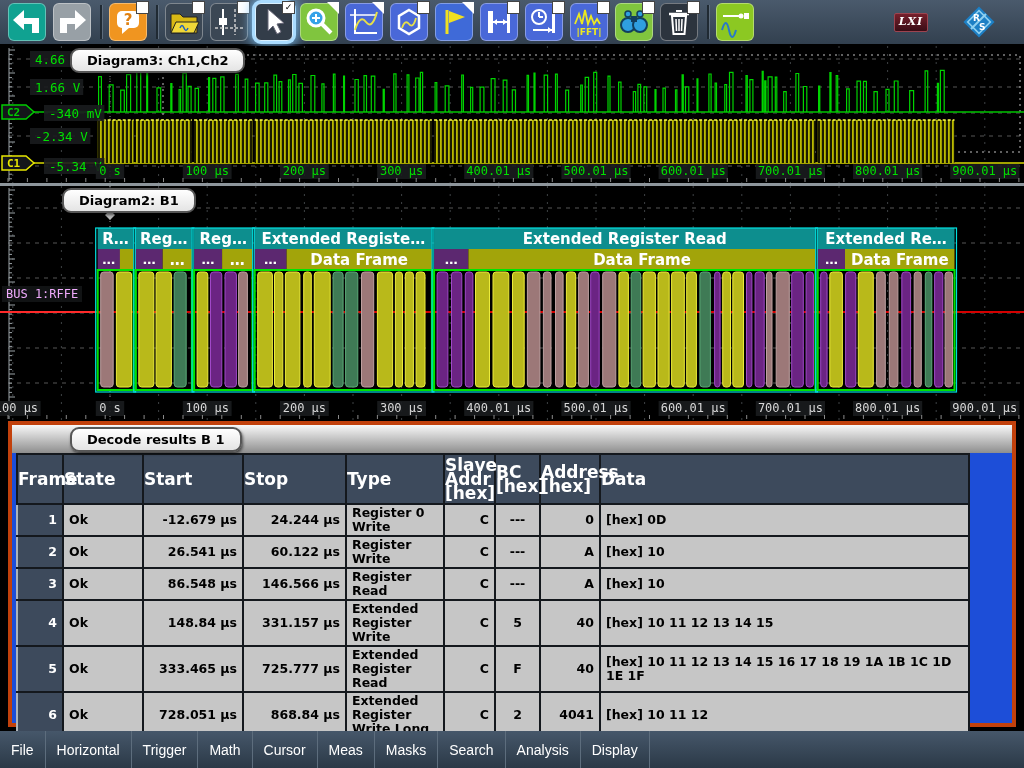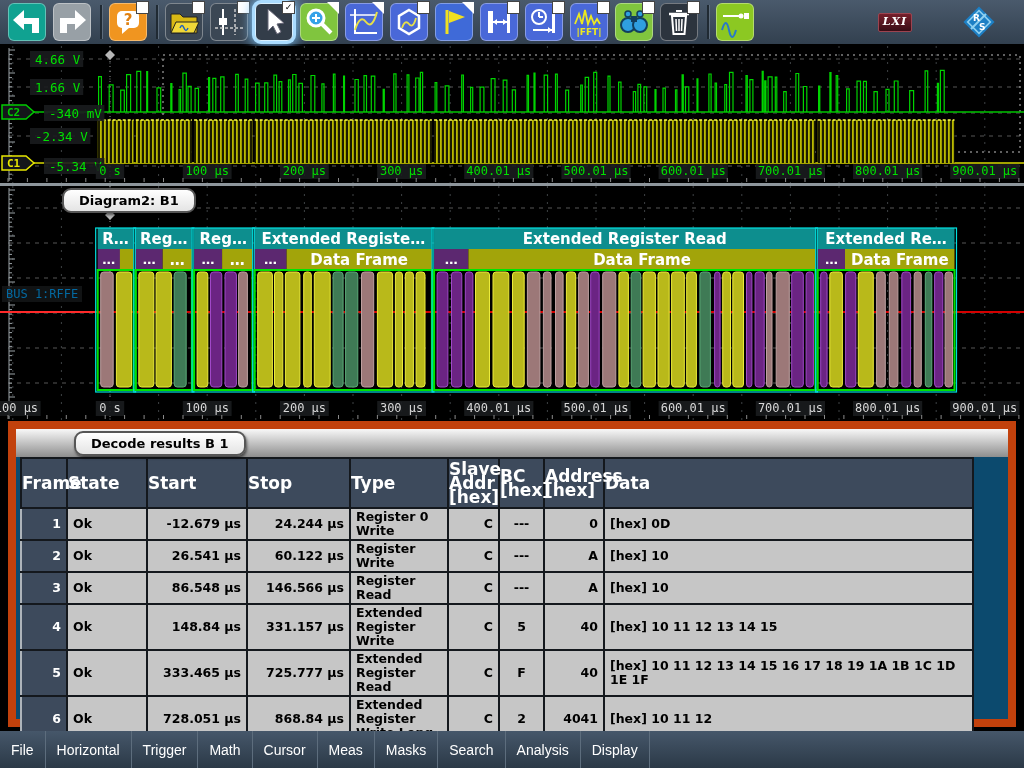--- a/index.html
+++ b/index.html
@@ -14,42 +14,42 @@
   .tb-btn{position:relative;width:38px;height:38px;border-radius:6px;margin-right:7px;
     border:1px solid rgba(255,255,255,.35);box-sizing:border-box;flex:0 0 auto;}
   .tb-btn svg{position:absolute;left:2px;top:2px;width:32px;height:32px;}
   .tb-btn.selected{box-shadow:0 0 0 3px #aadcff,0 0 12px 4px #7ec4f8;border-color:#d8f0ff;}
   .tb-sep{width:2px;height:34px;background:#202a33;border-right:1px solid #5d6c7c;
     margin:0 6px 0 2px;flex:0 0 auto;}
   .corner-box{position:absolute;top:-3px;right:-3px;width:11px;height:11px;background:#fff;
     border:1px solid #444;font:bold 9px/10px "DejaVu Sans",sans-serif;color:#000;text-align:center;}
   .corner-tri{position:absolute;top:-2px;right:-2px;width:0;height:0;
     border-top:12px solid #fff;border-left:12px solid transparent;}
-  #toolbar-right{margin-left:auto;display:flex;align-items:center;gap:48px;padding-right:18px;}
+  #toolbar-right{margin-left:auto;display:flex;align-items:center;gap:32px;padding-right:18px;}
   #lxi-logo{width:32px;height:17px;background:linear-gradient(#76202c,#3a0d16);
     border:1px solid #9c4450;border-radius:2px;color:#fff;
     font:bold italic 11px/16px "DejaVu Serif",serif;text-align:center;letter-spacing:1px;}
   #rs-logo{width:38px;height:38px;}
 
   
   .diagram{position:absolute;left:0;width:1024px;background:#000;}
   #dia3{top:46px;height:137px;}
   #sep1{position:absolute;top:183px;left:0;width:1024px;height:3px;background:#8e969c;}
   #dia2{top:186px;height:235px;}
   .tab{position:absolute;background:linear-gradient(#ffffff,#e4e4e4);border:2px solid #565656;
     border-radius:9px;padding:3px 15px;font:bold 13px "DejaVu Sans",sans-serif;color:#000;
     box-shadow:1px 2px 3px rgba(0,0,0,.55);white-space:nowrap;z-index:5;}
   #dia3-tab{left:70px;top:2px;}
   #dia2-tab{left:62px;top:2px;}
-  #bus-label{position:absolute;left:2px;top:100px;background:rgba(20,22,24,.85);color:#0369a1;
+  #bus-label{position:absolute;left:2px;top:100px;background:rgba(20,22,24,.85);color:#f0abfc;
     font:12px "DejaVu Sans Mono",monospace;padding:1px 4px;z-index:4;}
 
   
-  #panel{position:absolute;top:421px;left:8px;width:1008px;height:306px;background:#0c4a6e;
-    border:8px solid #c2410c;box-sizing:border-box;}
+  #panel{position:absolute;top:421px;left:8px;width:1008px;height:306px;background:#1d4ed8;
+    border:4px solid #c2410c;box-sizing:border-box;}
   #panel-header{position:relative;height:28px;background:linear-gradient(#f8f8f8,#8e8e8e);}
   #decode-tab{left:58px;top:2px;}
   #table-wrap{position:absolute;left:4px;top:28px;}
   table{border-collapse:collapse;table-layout:fixed;width:952px;
     font-family:"DejaVu Sans",sans-serif;font-size:12.5px;font-weight:bold;}
   th{background:#3d4a5c;color:#fff;border:2px solid #14181d;text-align:left;
     padding:2px 0;vertical-align:middle;white-space:pre-line;line-height:14px;height:44px;
     font-size:17px;}
   td{background:#c6c6c6;color:#000;border:2px solid #14181d;padding:1px 5px;line-height:14px;
     vertical-align:middle;overflow:hidden;}
@@ -425,20 +425,21 @@
           <line x1="863.4" y1="132" x2="863.4" y2="136" stroke="#8a8a8a" stroke-width="1"></line>
           <line x1="882.8" y1="132" x2="882.8" y2="136" stroke="#8a8a8a" stroke-width="1"></line>
           <line x1="902.2" y1="132" x2="902.2" y2="136" stroke="#8a8a8a" stroke-width="1"></line>
           <line x1="921.7" y1="132" x2="921.7" y2="136" stroke="#8a8a8a" stroke-width="1"></line>
           <line x1="941.1" y1="132" x2="941.1" y2="136" stroke="#8a8a8a" stroke-width="1"></line>
           <line x1="960.6" y1="132" x2="960.6" y2="136" stroke="#8a8a8a" stroke-width="1"></line>
           <line x1="980.0" y1="132" x2="980.0" y2="136" stroke="#8a8a8a" stroke-width="1"></line>
           <line x1="999.4" y1="132" x2="999.4" y2="136" stroke="#8a8a8a" stroke-width="1"></line>
           <line x1="1018.9" y1="132" x2="1018.9" y2="136" stroke="#8a8a8a" stroke-width="1"></line>
         </svg></div>
+    <div class="tab" id="dia3-tab">Diagram3: Ch1,Ch2</div>
   </div>
 
   <div id="sep1"></div>
 
   <div id="dia2" class="diagram">
     <div id="dia2-svg"><svg width="1024" height="235" viewBox="0 0 1024 235" xmlns="http://www.w3.org/2000/svg">
           <rect width="1024" height="235" fill="#000"></rect>
           <line x1="8" y1="22" x2="1024" y2="22" stroke="#565656" stroke-dasharray="4,5" stroke-width="1"></line>
           <line x1="8" y1="57" x2="1024" y2="57" stroke="#565656" stroke-dasharray="4,5" stroke-width="1"></line>
           <line x1="8" y1="92" x2="1024" y2="92" stroke="#565656" stroke-dasharray="4,5" stroke-width="1"></line>

